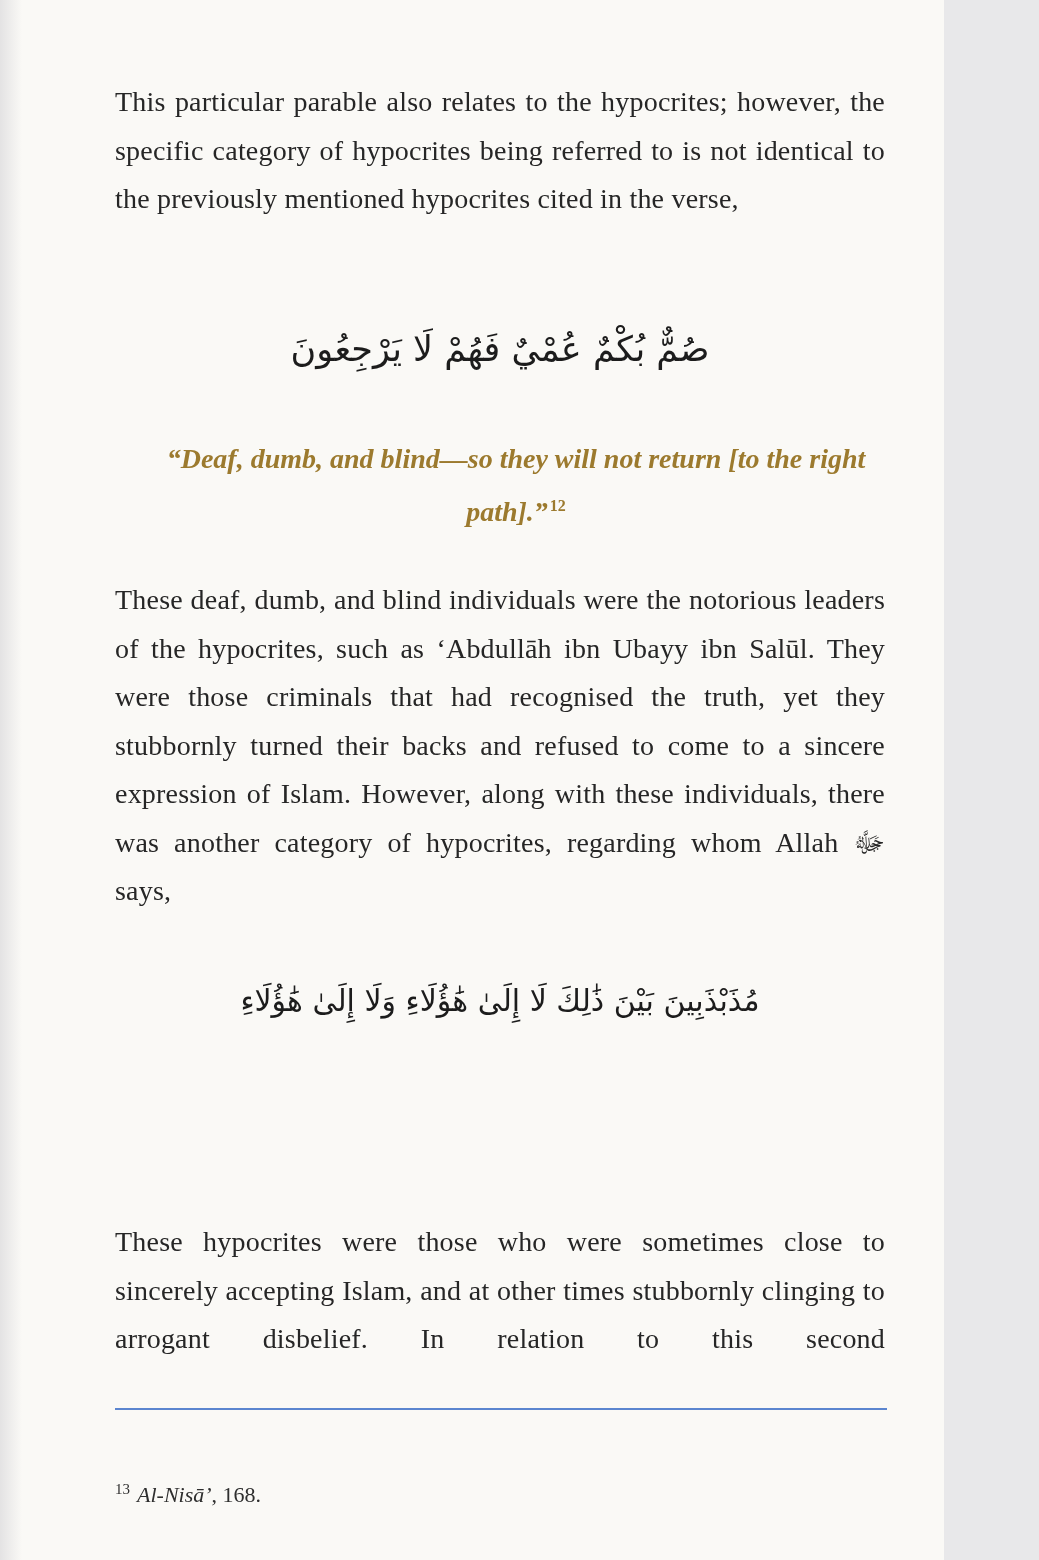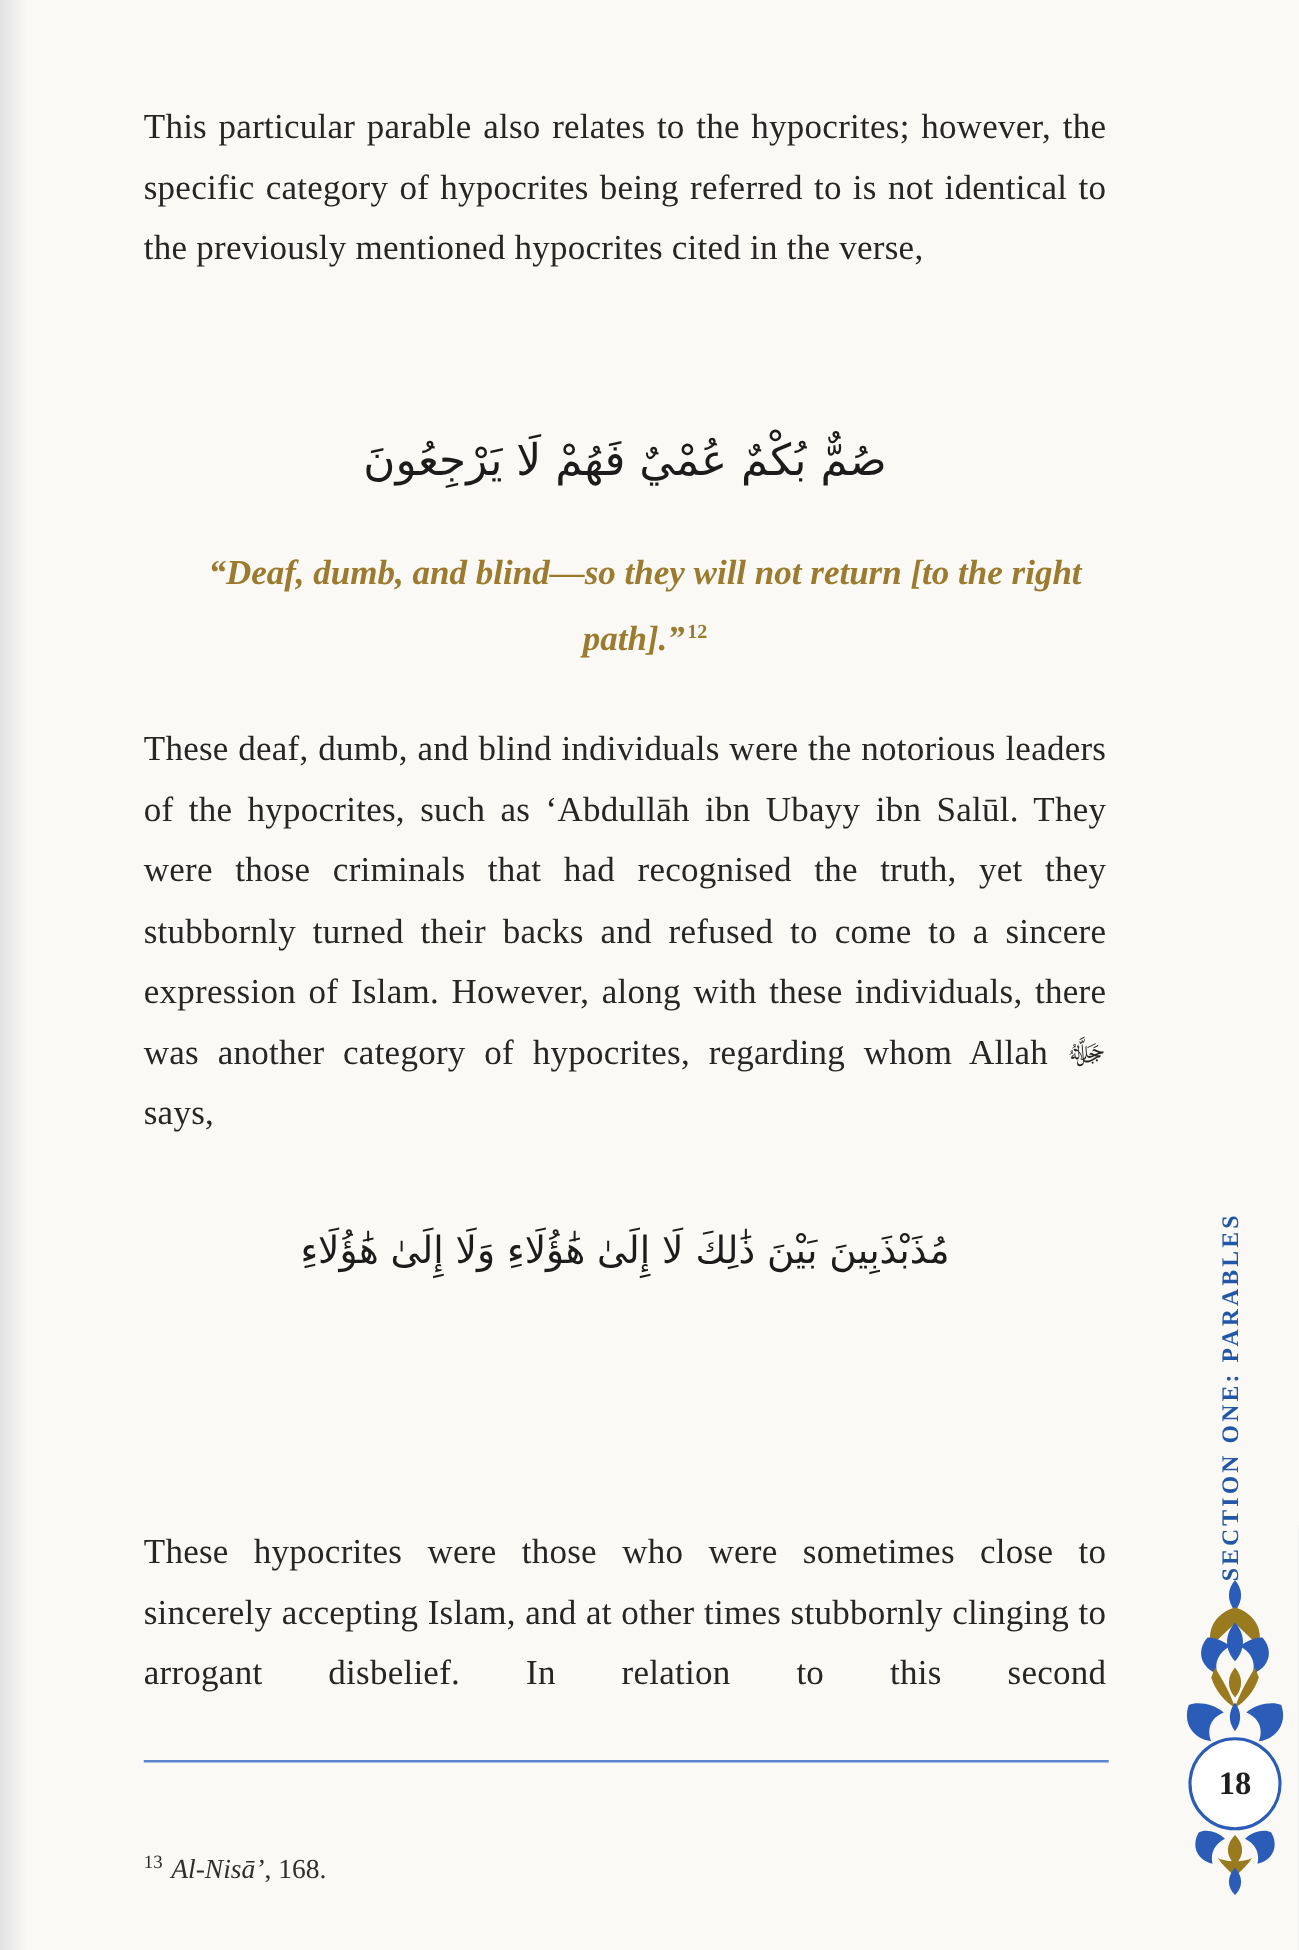--- a/index.html
+++ b/index.html
@@ -8,21 +8,21 @@
     --quote-gold:#9c7a2e;
     --sidebar-blue:#2257a8;
     --rule-blue:#5b85cf;
     --ornament-blue:#2b5cb8;
     --ornament-gold:#9a7a1e;
   }
   *{margin:0;padding:0;box-sizing:border-box;}
   html,body{background:#e8e8ea;}
   .page{
     position:relative;
-    width:1039px;height:1560px;
+    width:944px;height:1560px;
     background:var(--page-bg);
     overflow:hidden;
     font-family:"Liberation Serif","DejaVu Serif",serif;
     color:var(--body-text);
   }
   .edge-shade{
     position:absolute;left:0;top:0;bottom:0;width:22px;
     background:linear-gradient(to right, rgba(110,110,130,0.16), rgba(110,110,130,0));
     pointer-events:none;
   }
@@ -33,21 +33,21 @@
     letter-spacing:0.2px;
   }
   .justify-last{text-align-last:justify;}
   .arabic{
     position:absolute;left:115px;width:770px;
     direction:rtl;
     text-align:center;
     font-family:"DejaVu Sans",sans-serif;
     color:#1c1c1c;
   }
-  .arabic-1{top:324px;font-size:35px;line-height:90px;}
+  .arabic-1{top:304px;font-size:35px;line-height:90px;}
   .arabic-2{top:958px;font-size:30px;line-height:85px;}
   .quote{
     position:absolute;left:131px;width:770px;
     text-align:center;
     font-size:28px;line-height:53px;
     font-style:italic;font-weight:700;
     color:var(--quote-gold);
   }
   .quote sup{
     font-size:16px;font-style:normal;font-weight:600;

